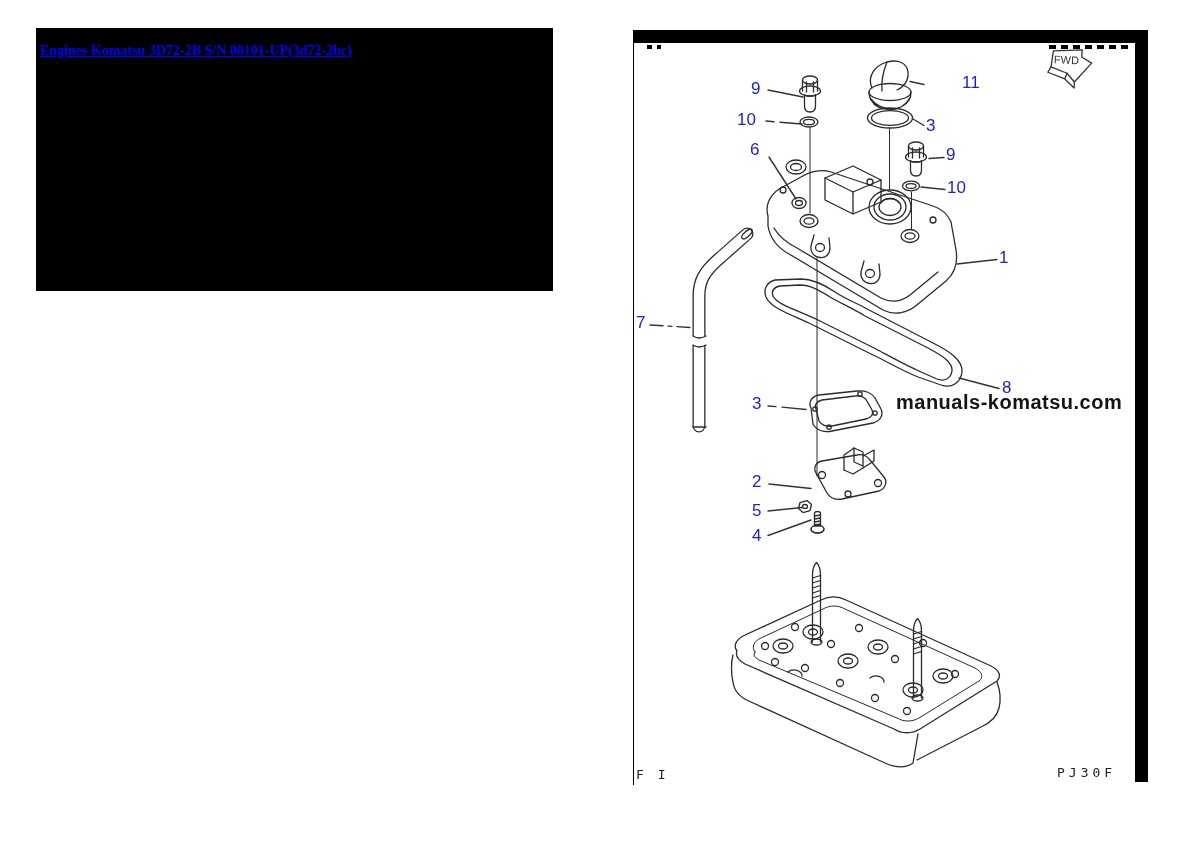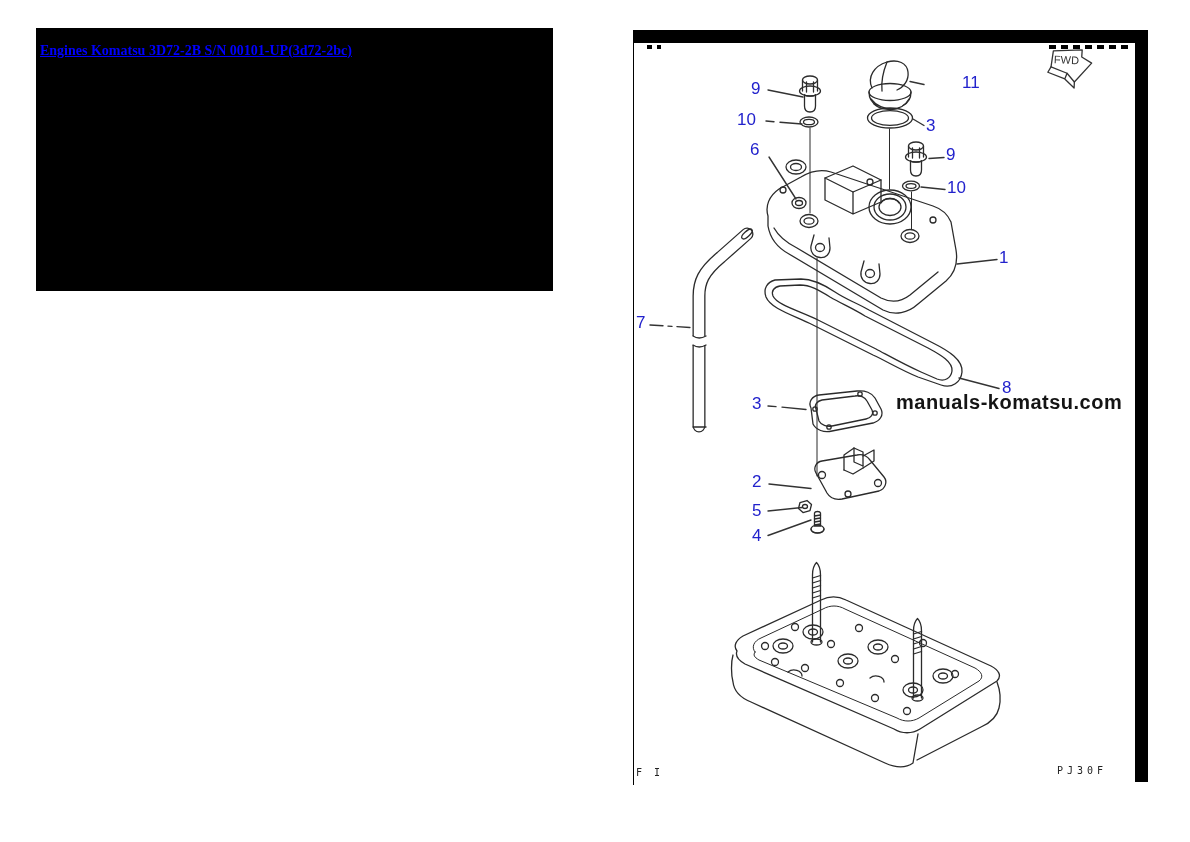--- a/index.html
+++ b/index.html
@@ -20,21 +20,21 @@
   .bar-dash{position:absolute;height:4px;background:#000;}
 
   #art{position:absolute;left:0;top:0;}
 
   .callout{position:absolute;color:#2222cc;font-size:17px;line-height:18px;
            font-family:"Liberation Sans",sans-serif;}
 
   #watermark{position:absolute;left:243px;top:361px;font-size:20px;font-weight:bold;
              color:#141414;letter-spacing:0.5px;margin-left:20px;}
 
-  .corner-text{position:absolute;font-size:10px;color:#222;font-family:"DejaVu Sans Mono",monospace;}
+  .corner-text{position:absolute;font-size:13px;color:#222;font-family:"DejaVu Sans Mono",monospace;}
   #footer-left{left:3px;top:737px;letter-spacing:3px;}
   #footer-right{left:424px;top:735px;letter-spacing:4px;}
 </style>
 </head>
 <body>
 
 <div id="page">
 
   <div id="header-panel">
     <a id="model-link">Engines Komatsu 3D72-2B S/N 00101-UP(3d72-2bc)</a>

